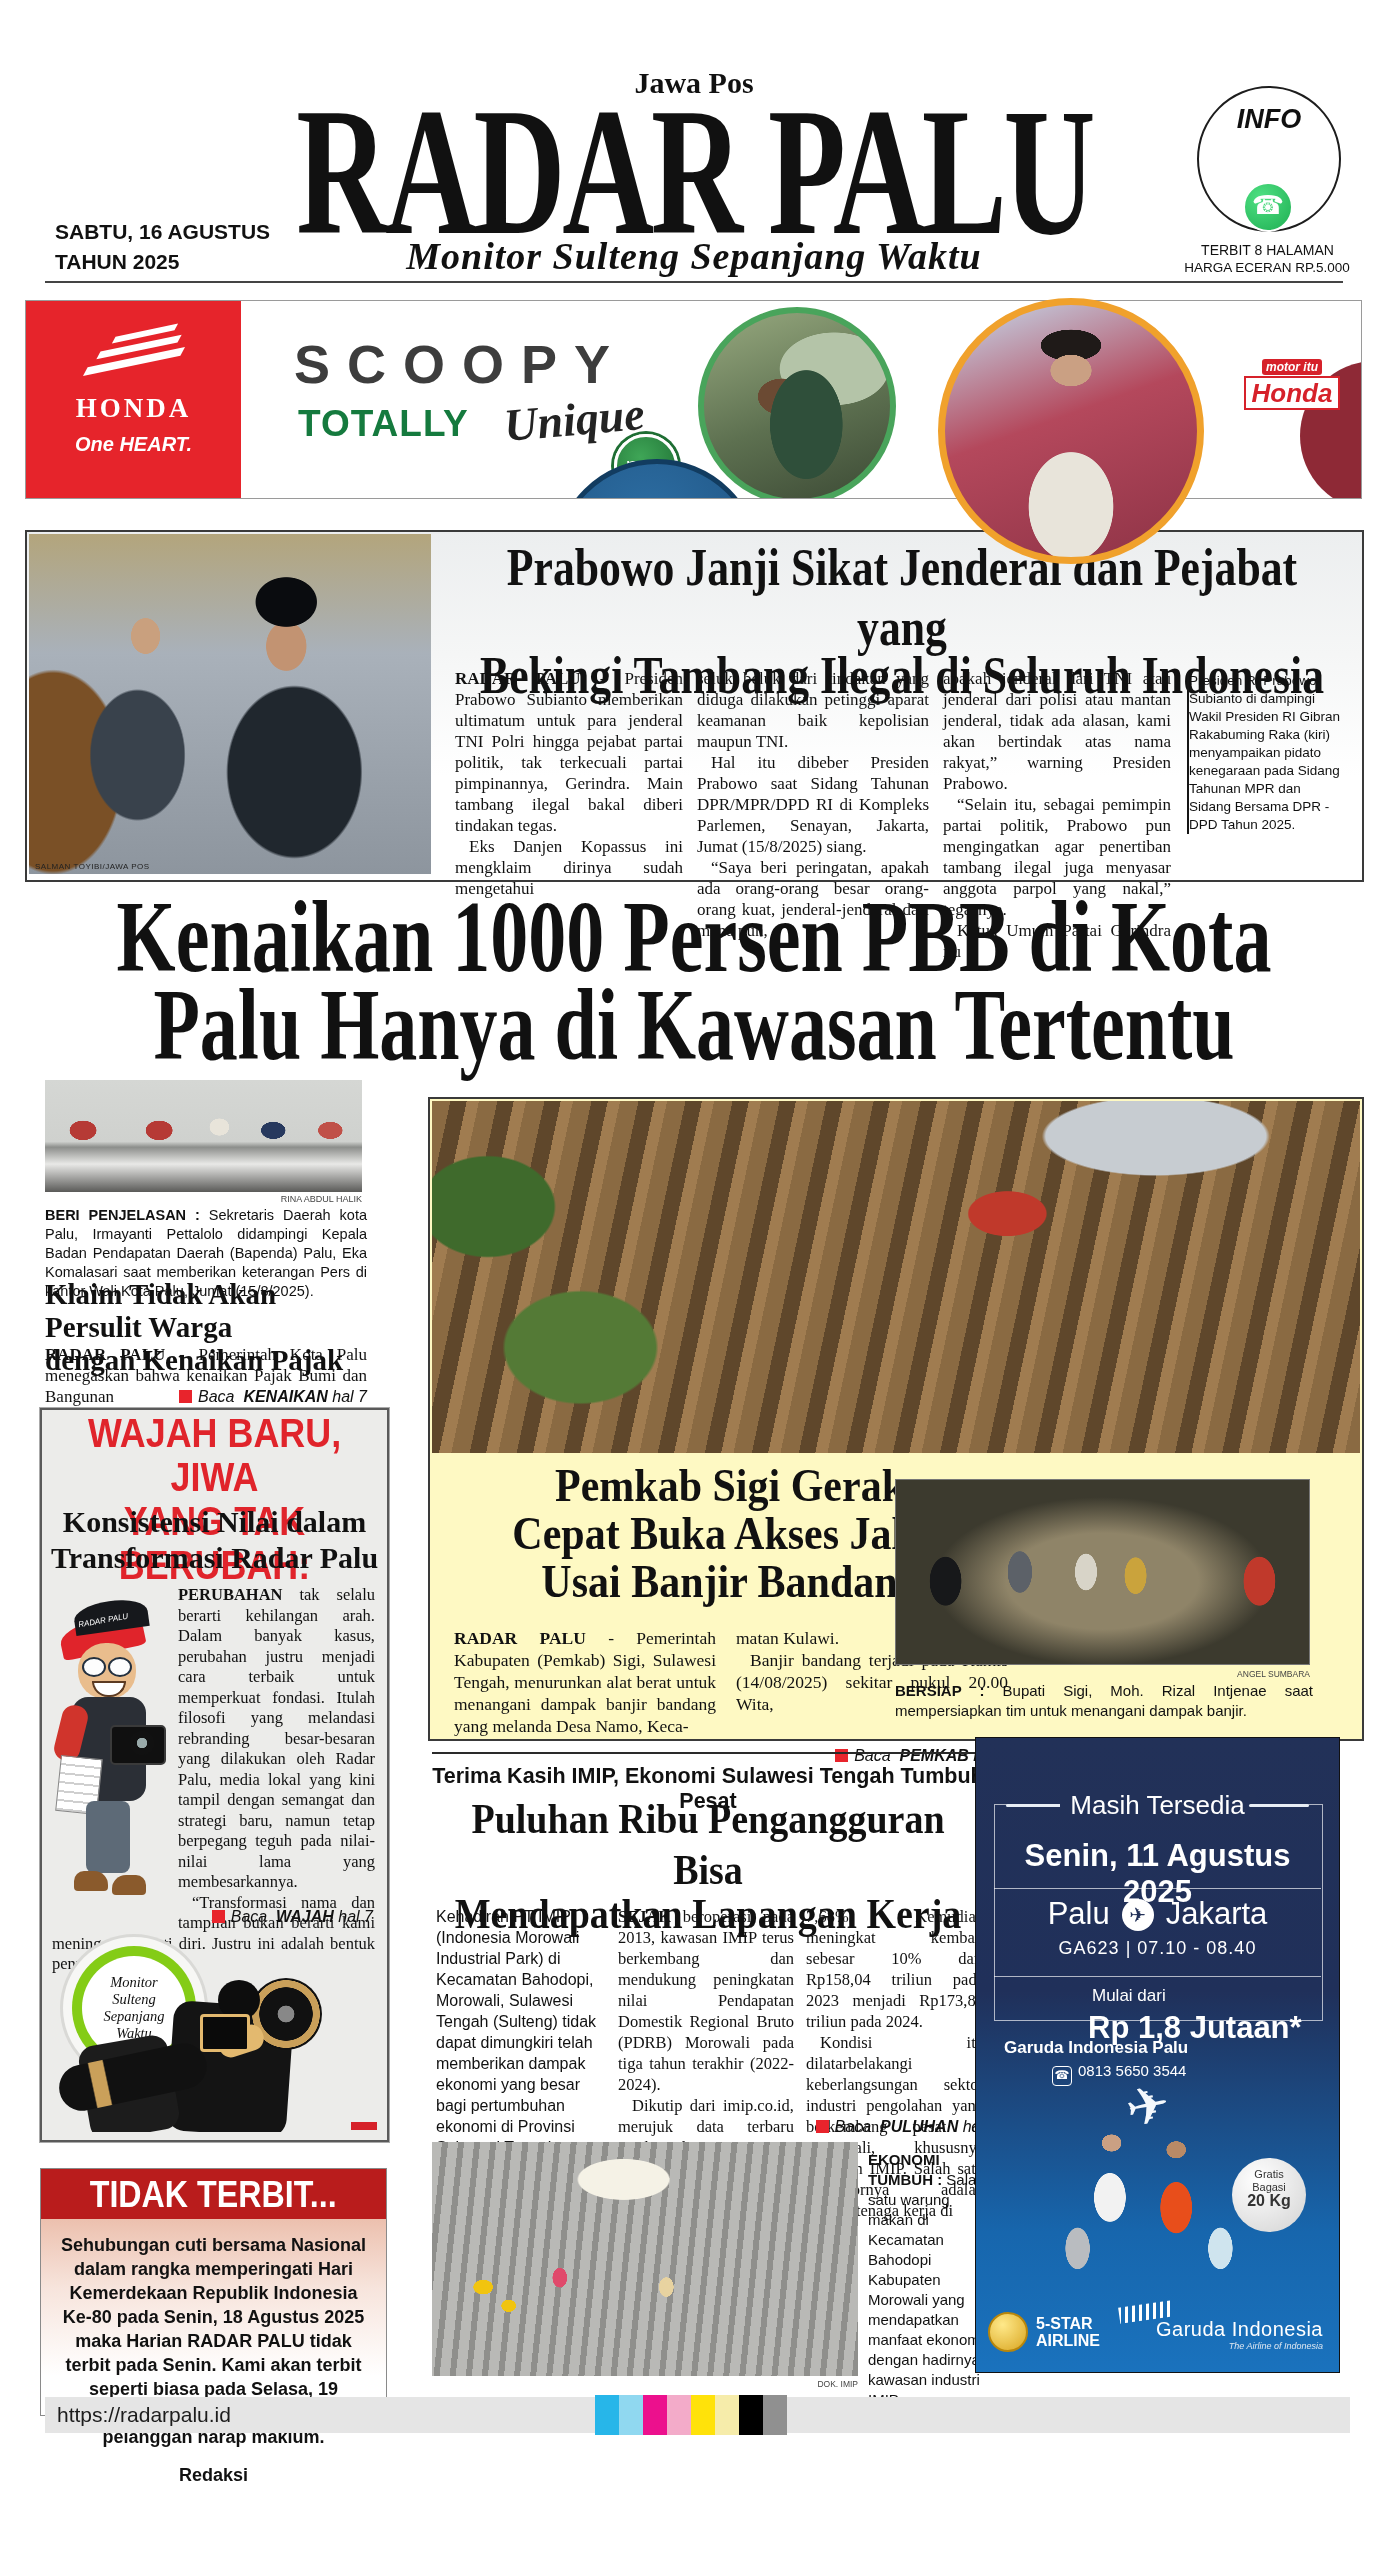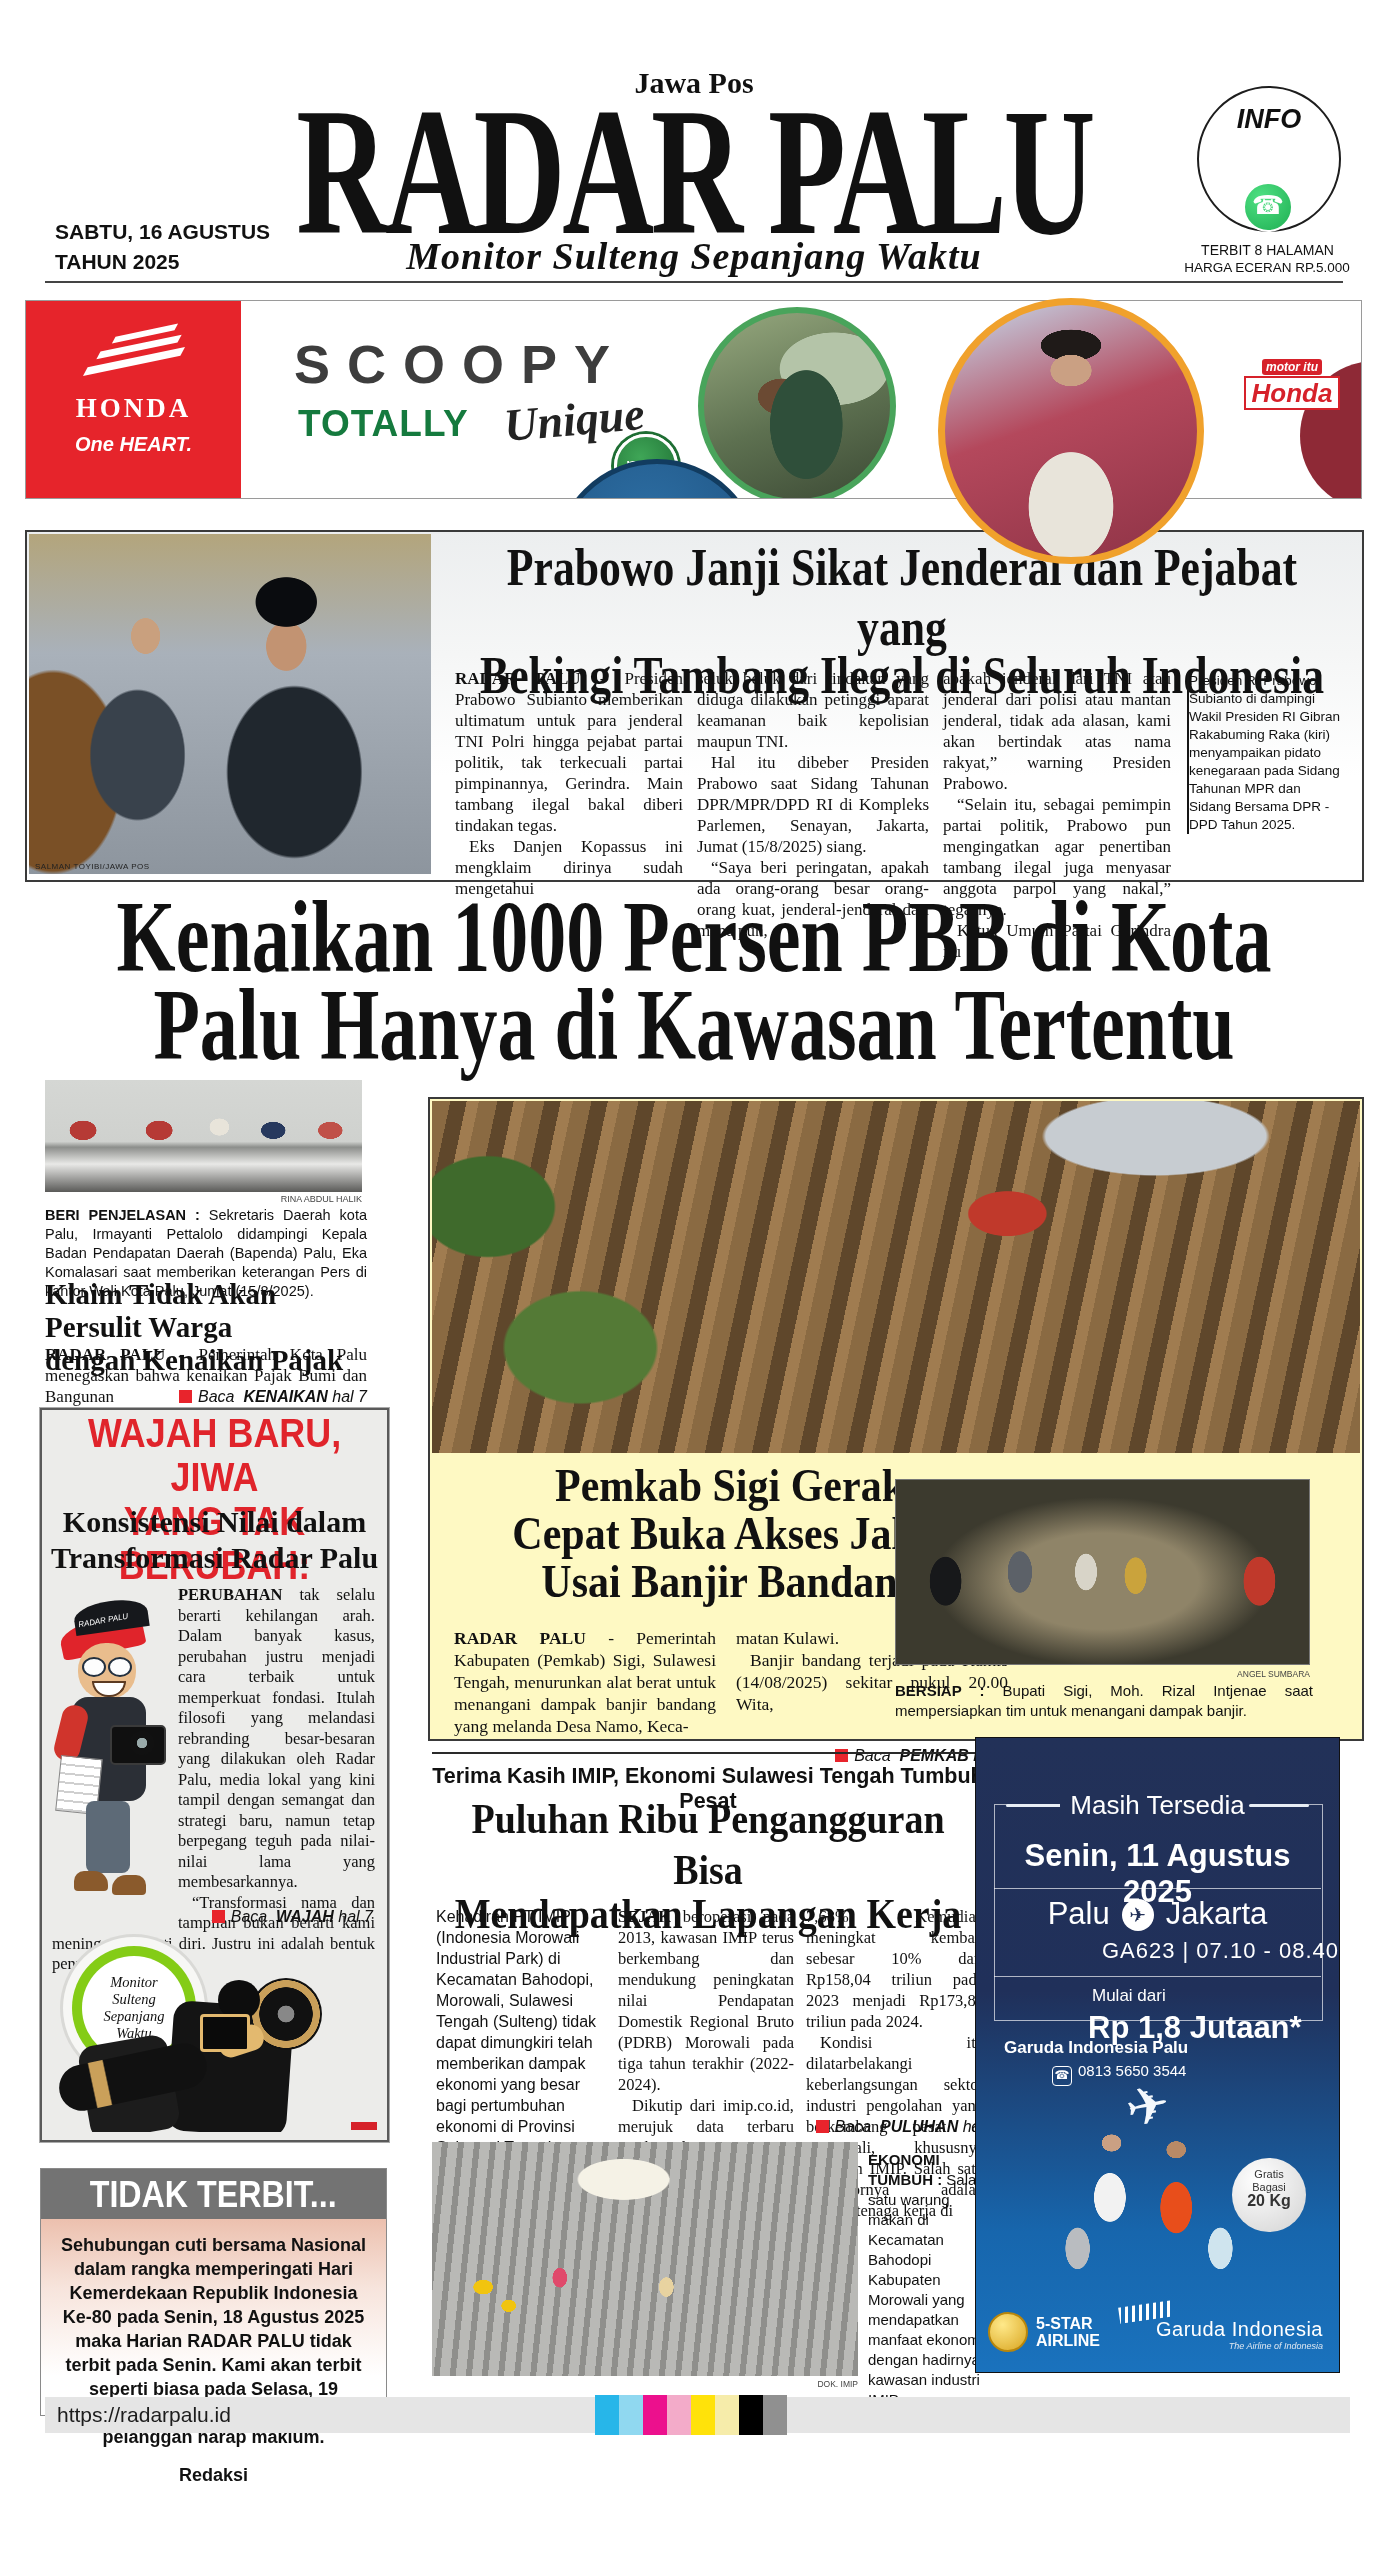--- a/index.html
+++ b/index.html
@@ -161,21 +161,21 @@
   .wc-armred{left:6px;top:120px;width:26px;height:56px;border-radius:12px;background:#d0342c;transform:rotate(14deg);}
   .wc-cam{left:58px;top:140px;width:52px;height:36px;background:#101010;border-radius:5px;border:2px solid #3a3a3a;}
   .wc-camlens{left:78px;top:146px;width:24px;height:24px;border-radius:50%;background:radial-gradient(circle,#9aa 0 30%,#111 31%);}
   .wc-paper{left:6px;top:172px;width:40px;height:54px;background:repeating-linear-gradient(180deg,#fff 0 7px,#cfcfcf 7px 9px);border:1px solid #888;transform:rotate(6deg);}
   .wc-legs{left:34px;top:216px;width:44px;height:72px;background:#5d6a77;border-radius:8px;}
   .wc-shoe1{left:22px;top:286px;width:34px;height:20px;border-radius:10px 14px 4px 4px;background:#8a5a2c;}
   .wc-shoe2{left:60px;top:290px;width:34px;height:20px;border-radius:14px 10px 4px 4px;background:#8a5a2c;}
 
   
   .tt-box{left:40px;top:2168px;width:345px;height:246px;border:1px solid #8a8a8a;background:#fff;}
-  .tt-head{position:absolute;left:0;right:0;top:0;height:50px;background:#737373;color:#fff;text-align:center;
+  .tt-head{position:absolute;left:0;right:0;top:0;height:50px;background:#b91c1c;color:#fff;text-align:center;
            font-family:"Liberation Sans",sans-serif;font-weight:bold;font-size:35px;line-height:50px;
            letter-spacing:0;}
   .tt-head span{display:inline-block;transform:scale(.92,1.08);}
   .tt-body{position:absolute;left:0;right:0;top:50px;bottom:0;background:linear-gradient(180deg,#ecc0ae 0%,#f7e4dc 35%,#fff 80%);
            font-family:"Liberation Sans",sans-serif;font-weight:bold;font-size:18px;line-height:24px;
            text-align:center;padding:14px 14px 0 14px;box-sizing:border-box;}
   .tt-sign{margin-top:14px;font-weight:bold;}
 
   
   .sigi-box{left:428px;top:1078px;width:932px;height:640px;border:2px solid #3a3a3a;background:#fef9c3;margin-top:19px;}
@@ -235,21 +235,21 @@
   .g-frame{position:absolute;left:18px;top:66px;width:327px;height:215px;border:1px solid rgba(255,255,255,.65);}
   .g-avail{position:absolute;left:0;right:0;top:52px;text-align:center;font-size:26px;}
   .g-avail span{background:#223158;padding:0 10px;position:relative;}
   .g-avail:before,.g-avail:after{content:"";position:absolute;top:14px;height:3px;width:60px;background:#e8eef5;border-radius:2px;}
   .g-avail:before{left:30px;} .g-avail:after{right:30px;}
   .g-date{position:absolute;left:0;right:0;top:100px;text-align:center;font-weight:bold;font-size:31px;line-height:36px;}
   .g-div1{position:absolute;left:18px;width:327px;top:150px;height:1px;background:rgba(255,255,255,.65);}
   .g-route{position:absolute;left:0;right:0;top:158px;text-align:center;font-size:31px;}
   .g-plane-circ{display:inline-block;width:32px;height:32px;border-radius:50%;background:#fff;color:#223158;
                 font-size:20px;line-height:32px;vertical-align:2px;margin:0 12px;}
-  .g-flight{position:absolute;left:0;right:0;top:200px;text-align:right;font-size:22px;letter-spacing:1px;}
+  .g-flight{position:absolute;left:0;right:0;top:200px;text-align:center;font-size:18px;letter-spacing:1px;}
   .g-div2{position:absolute;left:18px;width:327px;top:238px;height:1px;background:rgba(255,255,255,.65);}
   .g-from{position:absolute;left:116px;top:248px;font-size:17px;}
   .g-price{position:absolute;left:112px;top:272px;font-weight:bold;font-size:31px;}
   .g-office{position:absolute;left:28px;top:300px;font-weight:bold;font-size:17px;}
   .g-phone{position:absolute;left:28px;top:324px;font-size:15px;padding-left:48px;}
   .g-phone .ic{display:inline-block;width:18px;height:18px;border:1px solid #fff;border-radius:4px;
                font-size:12px;line-height:17px;text-align:center;margin-right:6px;vertical-align:-3px;}
   .g-plane{position:absolute;left:150px;top:338px;font-size:52px;color:#f4f8fc;transform:rotate(-12deg);}
   .g-couple{position:absolute;left:88px;top:388px;width:170px;height:170px;
      background:

